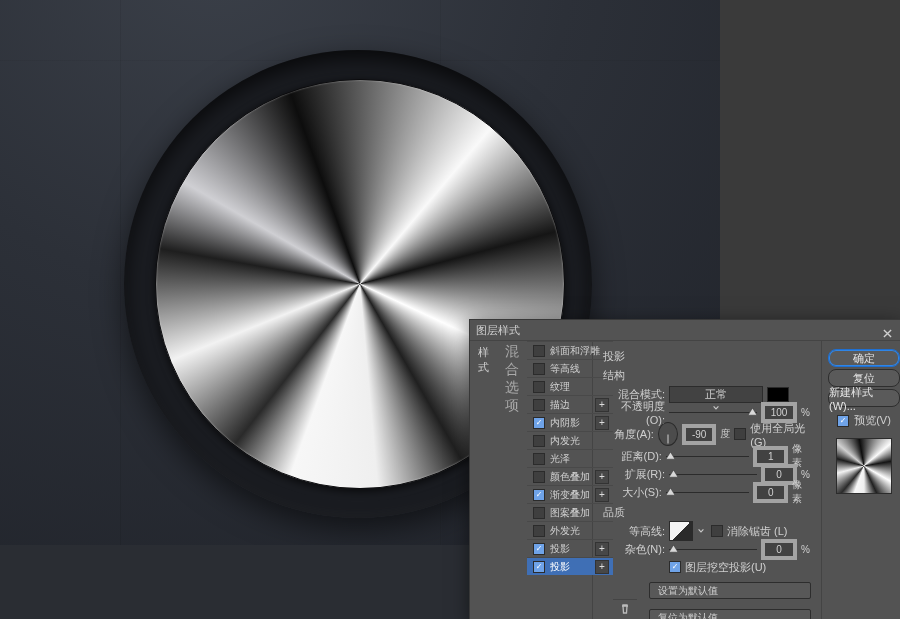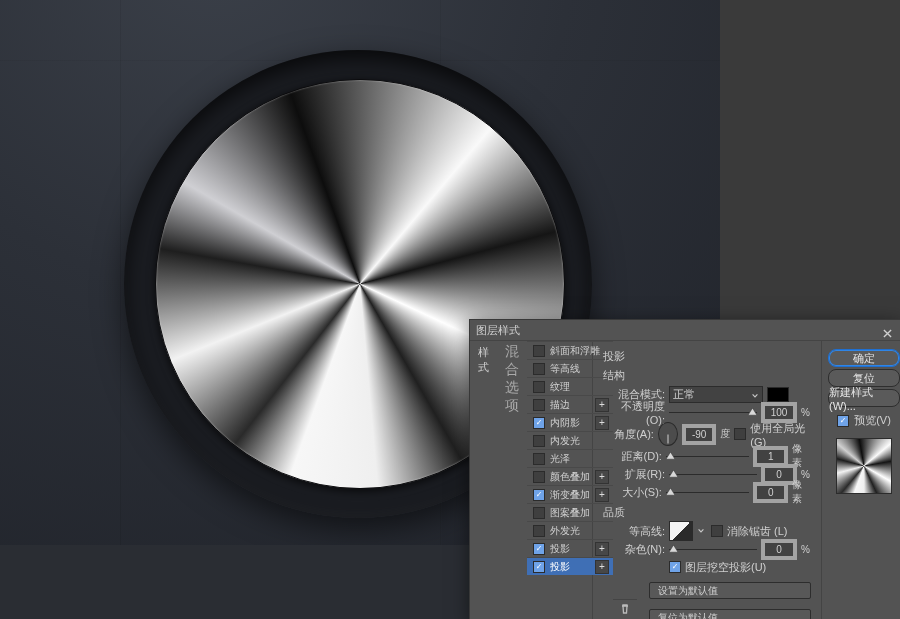--- a/index.html
+++ b/index.html
@@ -88,21 +88,21 @@
   }
   .mini-ic{width:12px;height:12px;stroke:#bbb;fill:none;stroke-width:1.3;}
 
   
   .sec-title{font-size:11px;margin-bottom:4px;}
   .sec-sub{font-size:11px;color:#cfcfcf;margin:4px 0 2px;}
   .row{display:flex;align-items:center;height:18px;gap:4px;font-size:11px;}
   .lbl{width:62px;text-align:right;color:#cfcfcf;}
   .select{
     width:86px;height:15px;background:#424242;border:1px solid #2c2c2c;
-    display:flex;align-items:center;justify-content:space-between;padding:0 3px;
+    display:flex;align-items:center;justify-content:space-between;padding:0 3px;flex-direction:column;
   }
   .chev{width:8px;height:8px;}
   .chev svg{width:8px;height:8px;stroke:#c8c8c8;stroke-width:1.5;fill:none;}
   .swatch{width:20px;height:13px;background:#000;border:1px solid #2a2a2a;}
   .slider{
     position:relative;width:88px;height:14px;
   }
   .track{position:absolute;left:0;right:0;top:7px;height:1px;background:#2b2b2b;}
   .thumb{position:absolute;top:2px;width:9px;height:9px;}
   .thumb svg{width:9px;height:9px;fill:#d8d8d8;stroke:#333;stroke-width:.6;}

